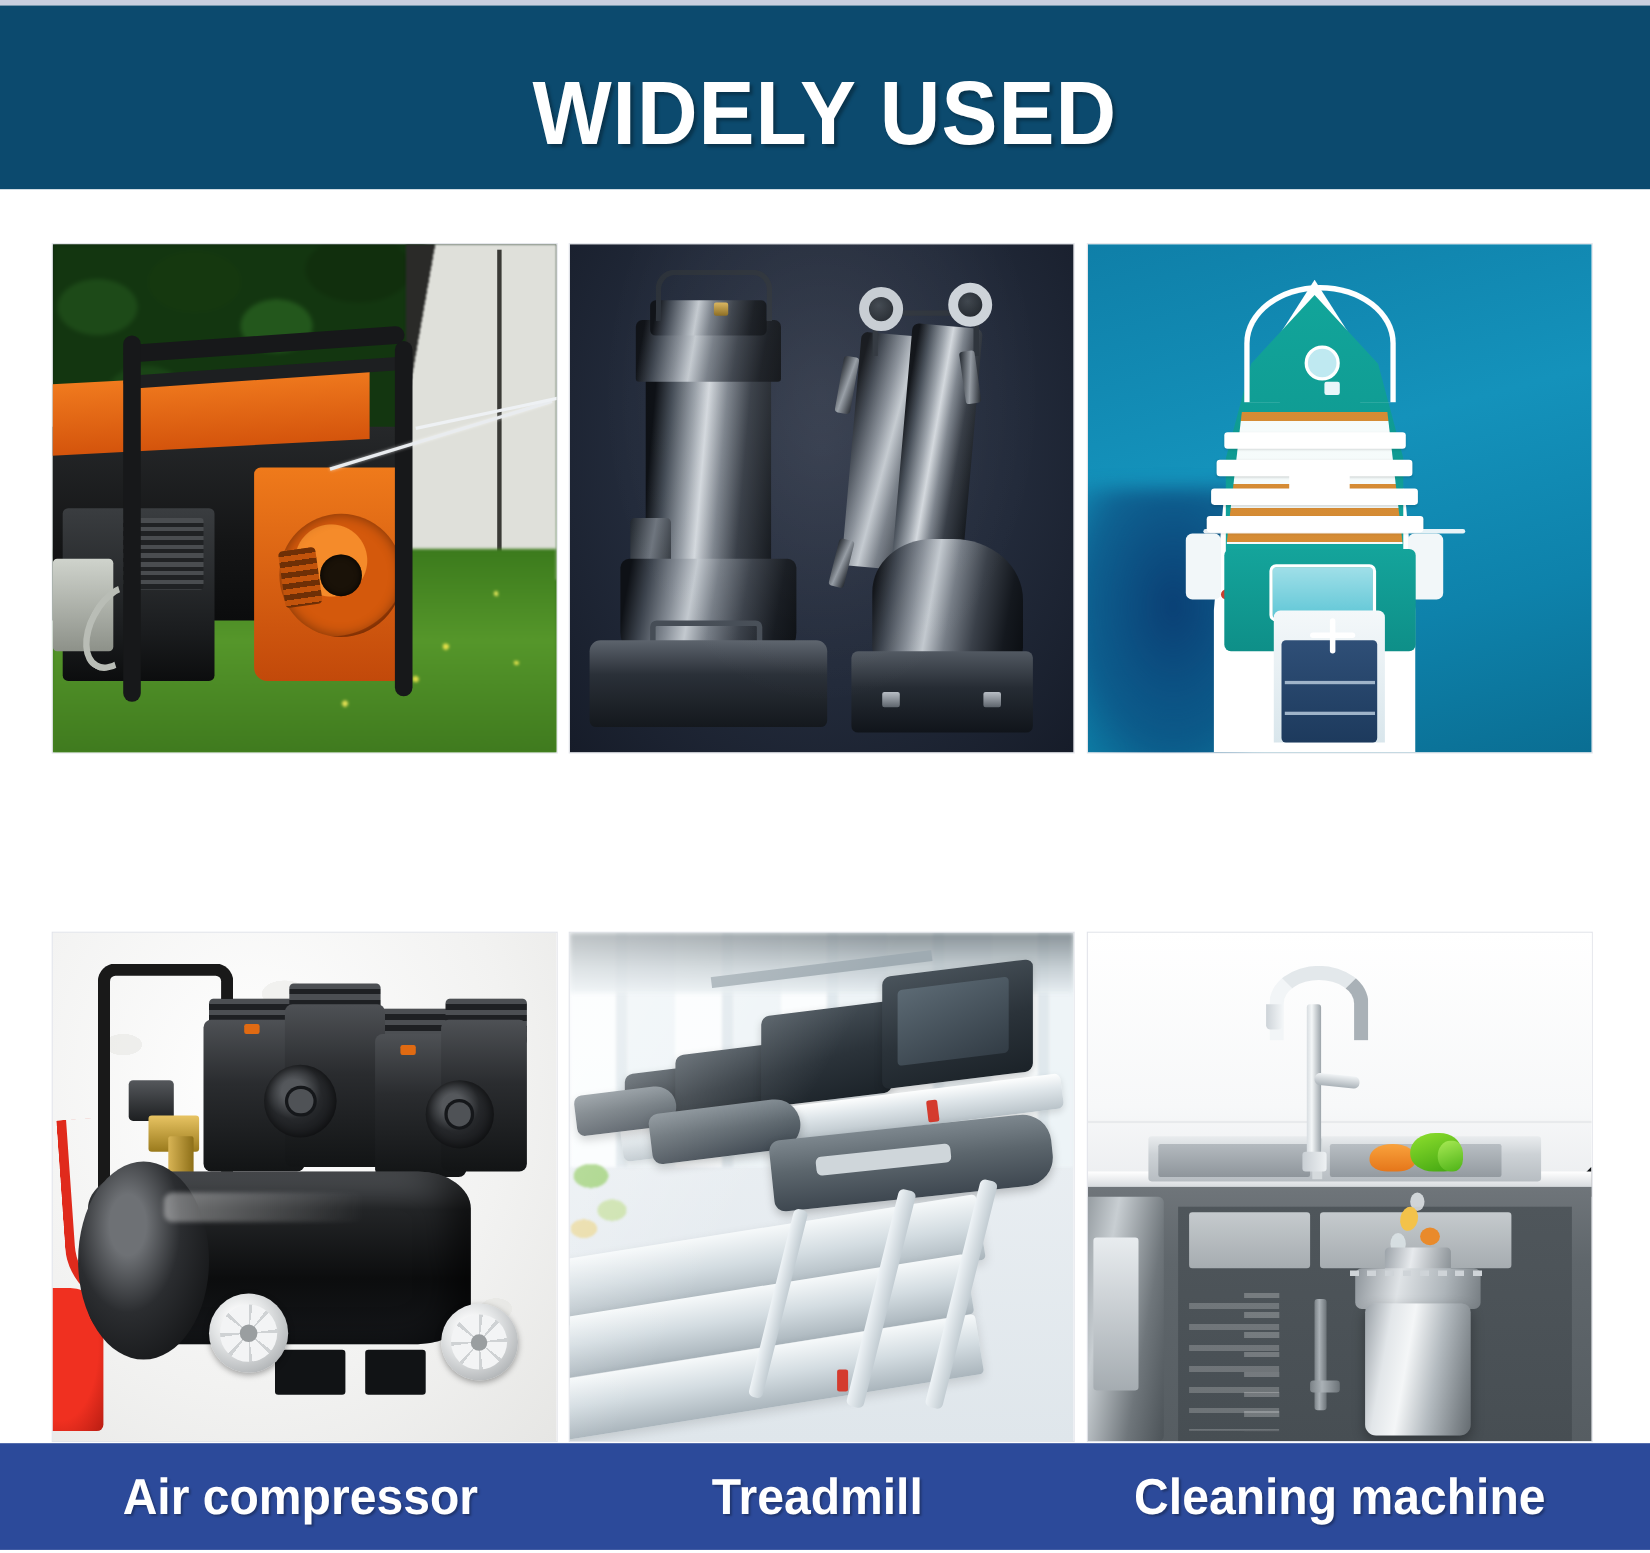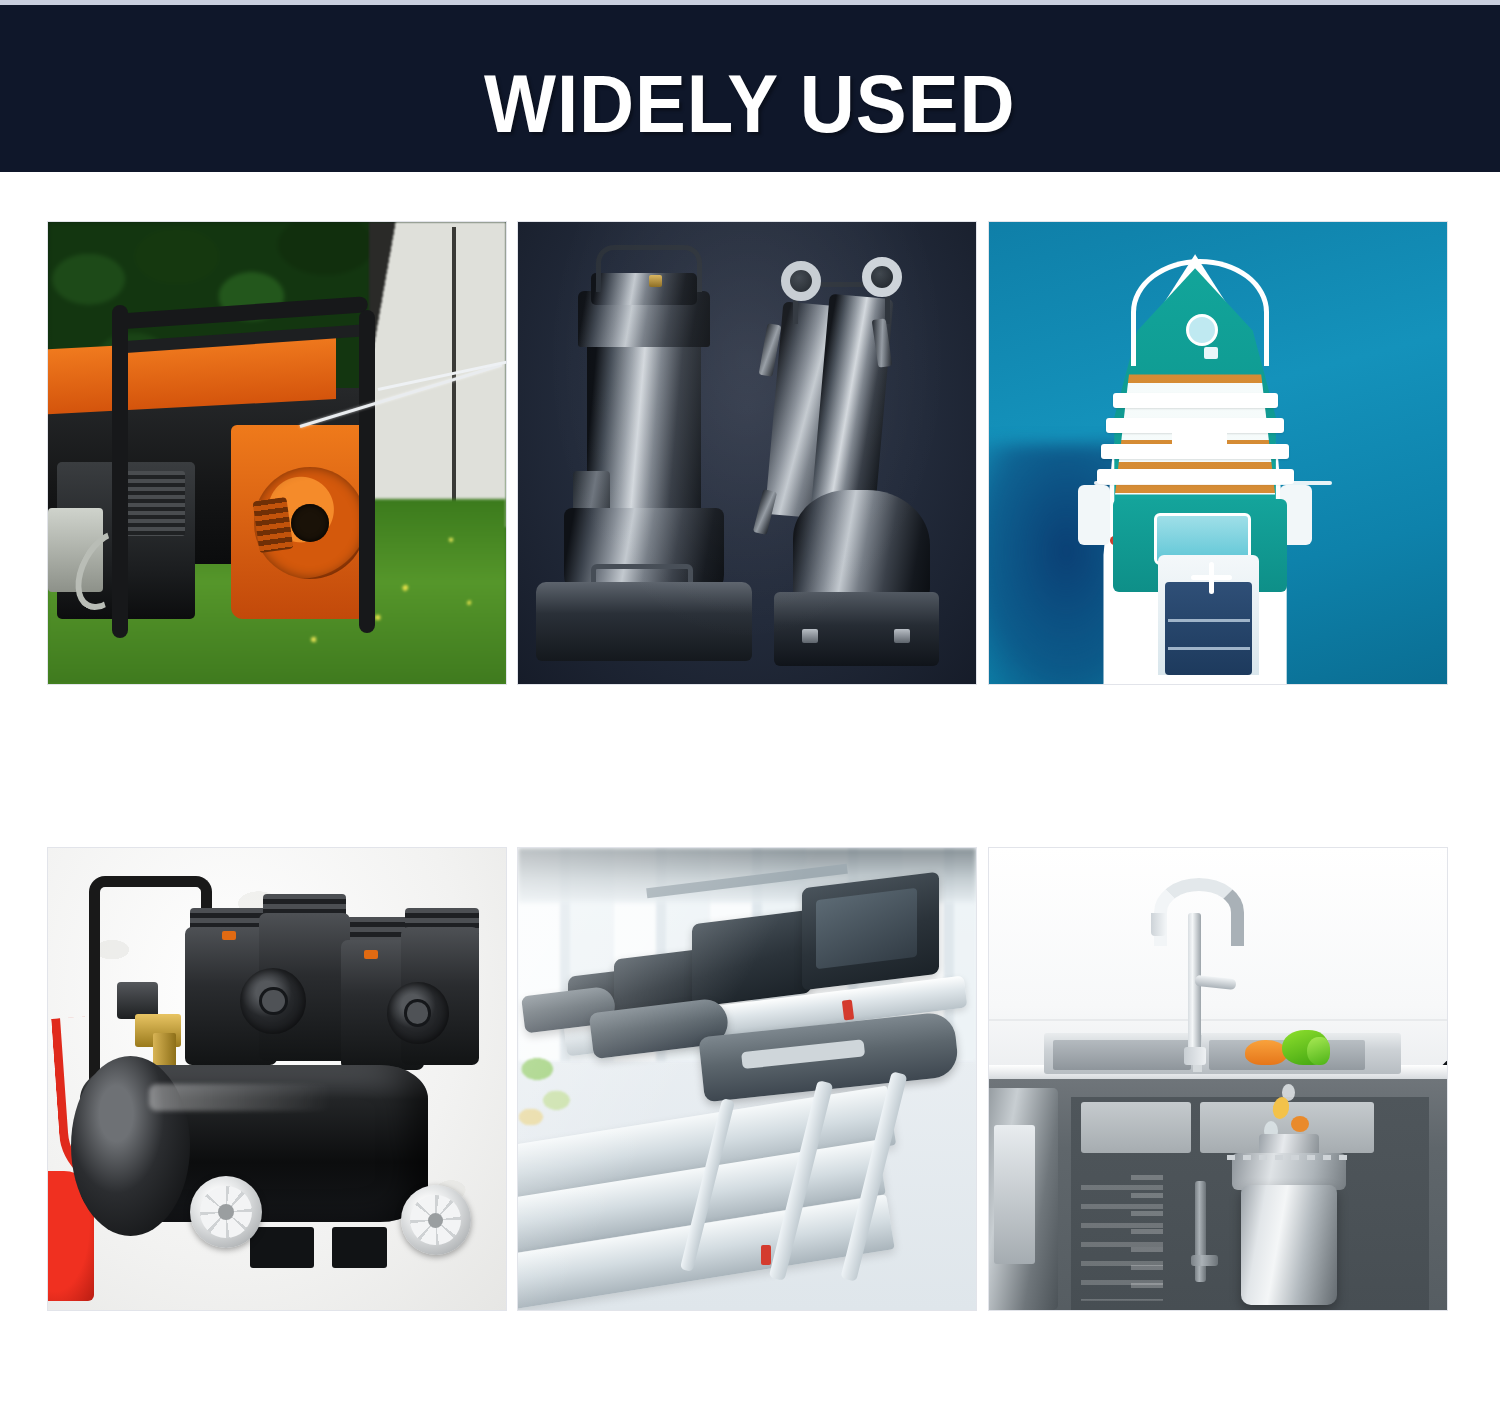--- a/index.html
+++ b/index.html
@@ -9,21 +9,21 @@
     overflow:hidden;position:relative;
   }
   .page{position:absolute;inset:0;background:#ffffff;}
 
   
   .top-hairline{position:absolute;left:0;top:0;width:1500px;height:5px;background:#c9cfdf;}
 
   
   .header-band{
     position:absolute;left:0;top:5px;width:1500px;height:198px;
-    background:#0f172a;display:flex;align-items:center;justify-content:center;
+    background:#0c4a6e;display:flex;align-items:center;justify-content:center;
   }
   .header-title{
     color:#ffffff;font-size:82px;font-weight:bold;letter-spacing:1px;
     transform:scaleX(.93);transform-origin:center;
     text-shadow:3px 3px 3px rgba(0,0,0,.30);
     white-space:nowrap;line-height:1;
   }
 
   
   .img-row{position:absolute;left:0;width:1500px;height:472px;background:#fff;}
@@ -576,14 +576,19 @@
         <div class="drop d2"></div>
         <div class="drop d3"></div>
         <div class="disp-neck"></div>
         <div class="disp-collar"></div>
         <div class="disp-tabs"></div>
         <div class="disposal"></div>
       </div>
     </div>
   </div>
 
+  <div class="label-band lb2">
+    <div class="label l1">Air compressor</div>
+    <div class="label l2">Treadmill</div>
+    <div class="label l3">Cleaning machine</div>
+  </div>
 
 </div>
 
 </body></html>

